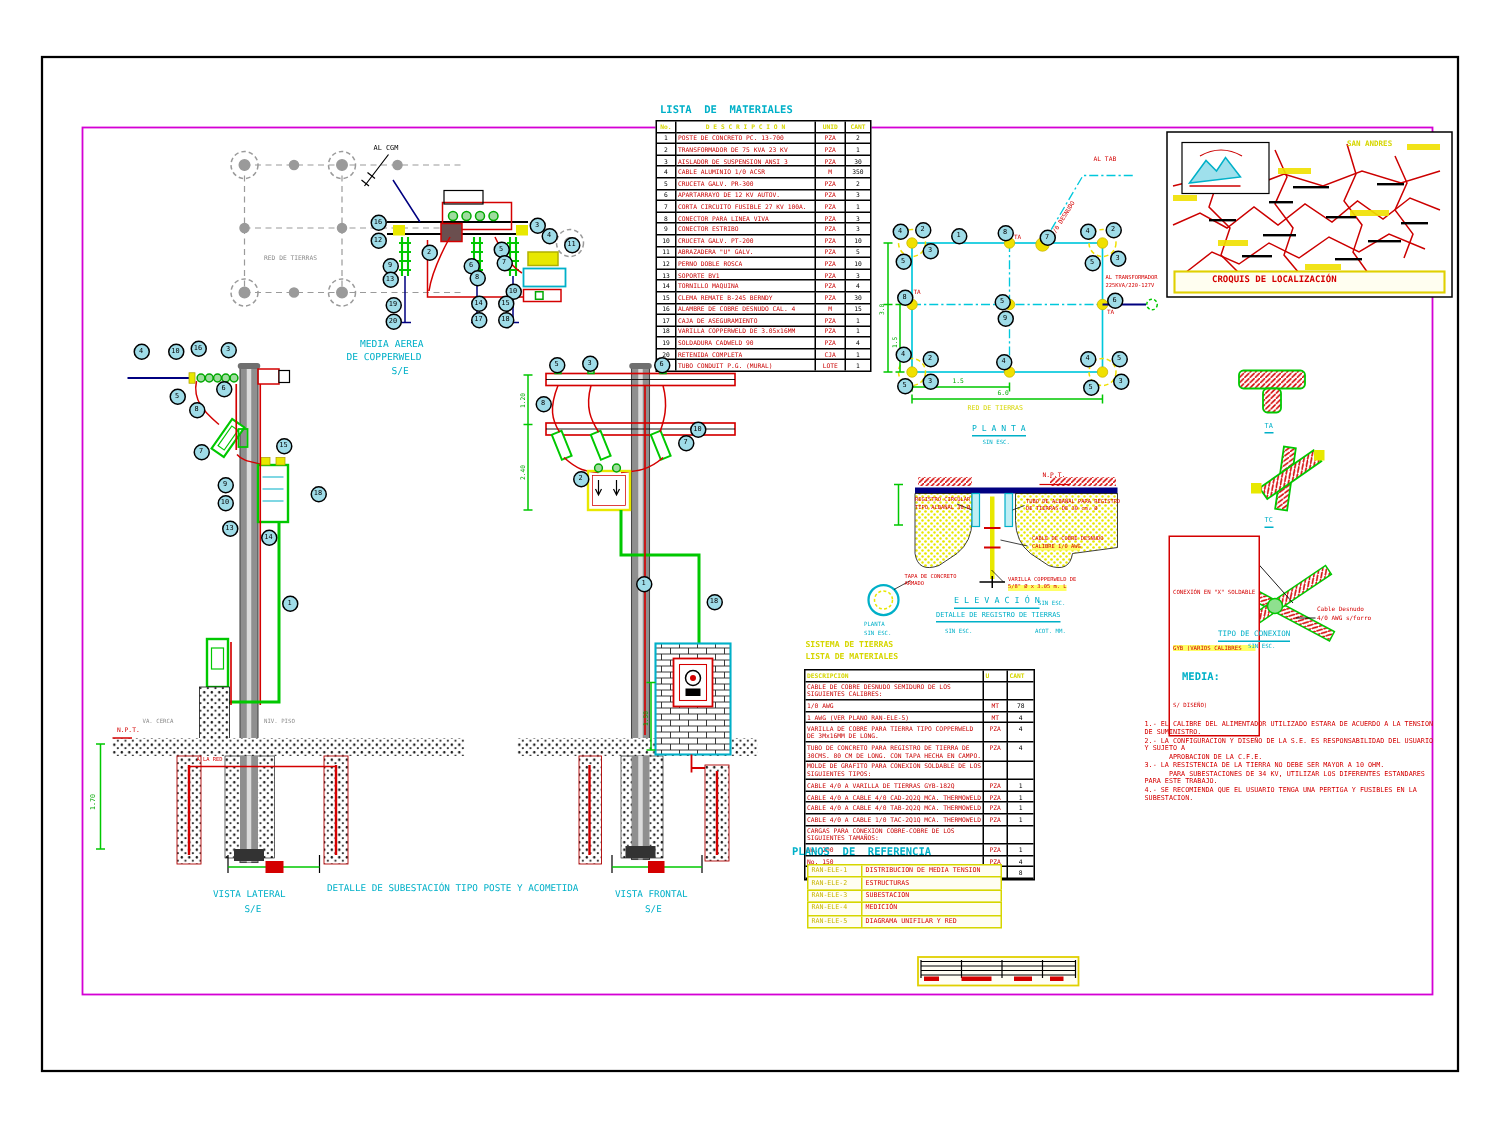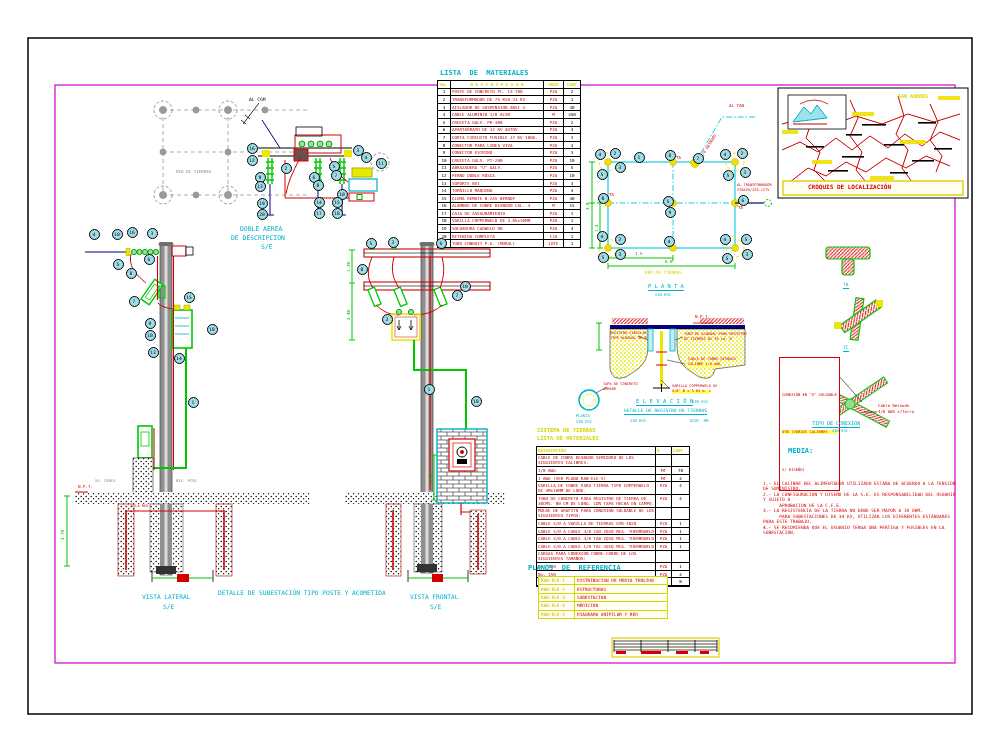--- a/index.html
+++ b/index.html
@@ -378,22 +378,22 @@
           <rect x="641" y="651" width="20" height="3"></rect>
       <rect x="676" y="651" width="12" height="3"></rect>
           <rect x="700" y="651" width="9" height="3"></rect>
     </g>
   </g>
 </svg>
 
 <span class="t bk" style="left:249px;top:98px;font-size:4.6px">AL CGM</span>
 <span class="t gy" style="left:176px;top:170px;font-size:4.2px">RED DE TIERRAS</span>
 
-<span class="t cy" style="left:240px;top:226px;font-size:6.4px">DOBLE AEREA</span>
-<span class="t cy" style="left:231px;top:235px;font-size:6.4px">DE DESCRIPCION</span>
+<span class="t cy" style="left:240px;top:226px;font-size:6.4px">MEDIA AEREA</span>
+<span class="t cy" style="left:231px;top:235px;font-size:6.4px">DE COPPERWELD</span>
 <span class="t cy" style="left:261px;top:244px;font-size:6.4px">S/E</span>
 
 <span class="t rd" style="left:78px;top:485px;font-size:4.2px">N.P.T.</span>
 <span class="t gy" style="left:95px;top:479px;font-size:3.8px">VA. CERCA</span>
 <span class="t gy" style="left:176px;top:479px;font-size:3.8px">NIV. PISO</span>
 <span class="t rd" style="left:131px;top:505px;font-size:3.6px">A LA RED</span>
 <span class="t gr" style="left:61px;top:540px;font-size:4.4px;transform:rotate(-90deg)">1.70</span>
 
 <span class="t gr" style="left:347px;top:272px;font-size:4.2px;transform:rotate(-90deg)">1.20</span>
 <span class="t gr" style="left:347px;top:320px;font-size:4.2px;transform:rotate(-90deg)">2.40</span>

